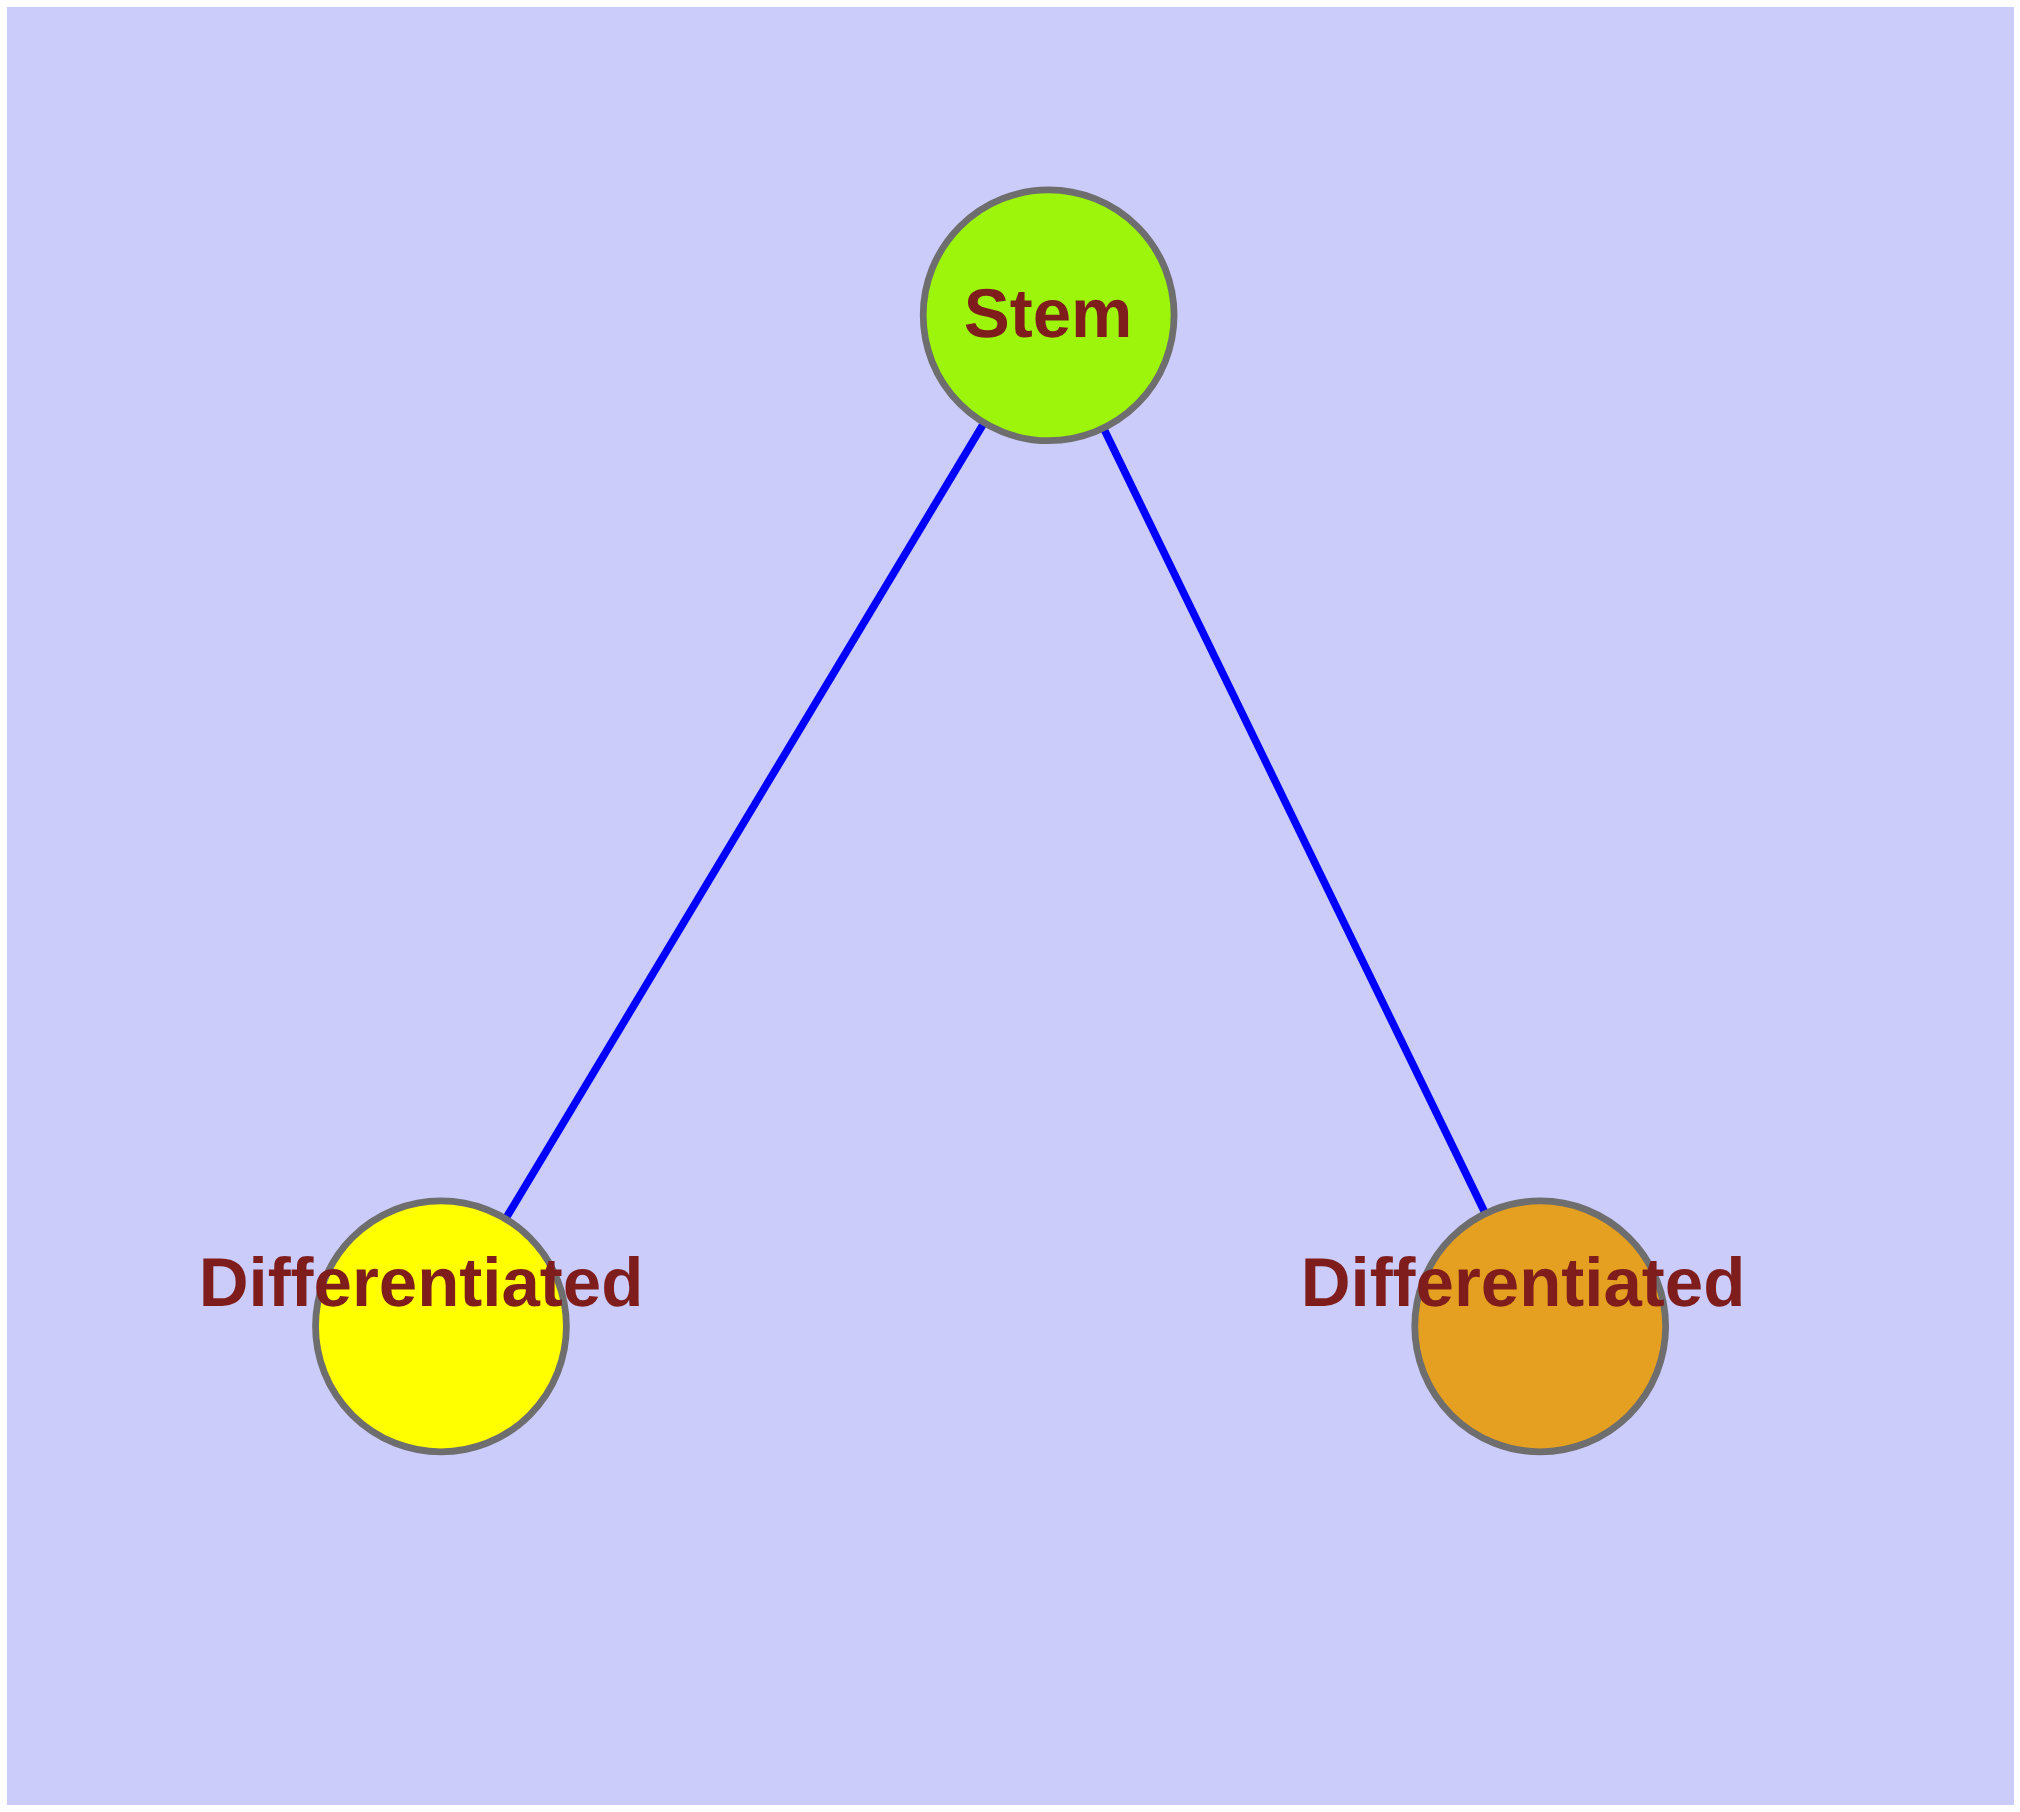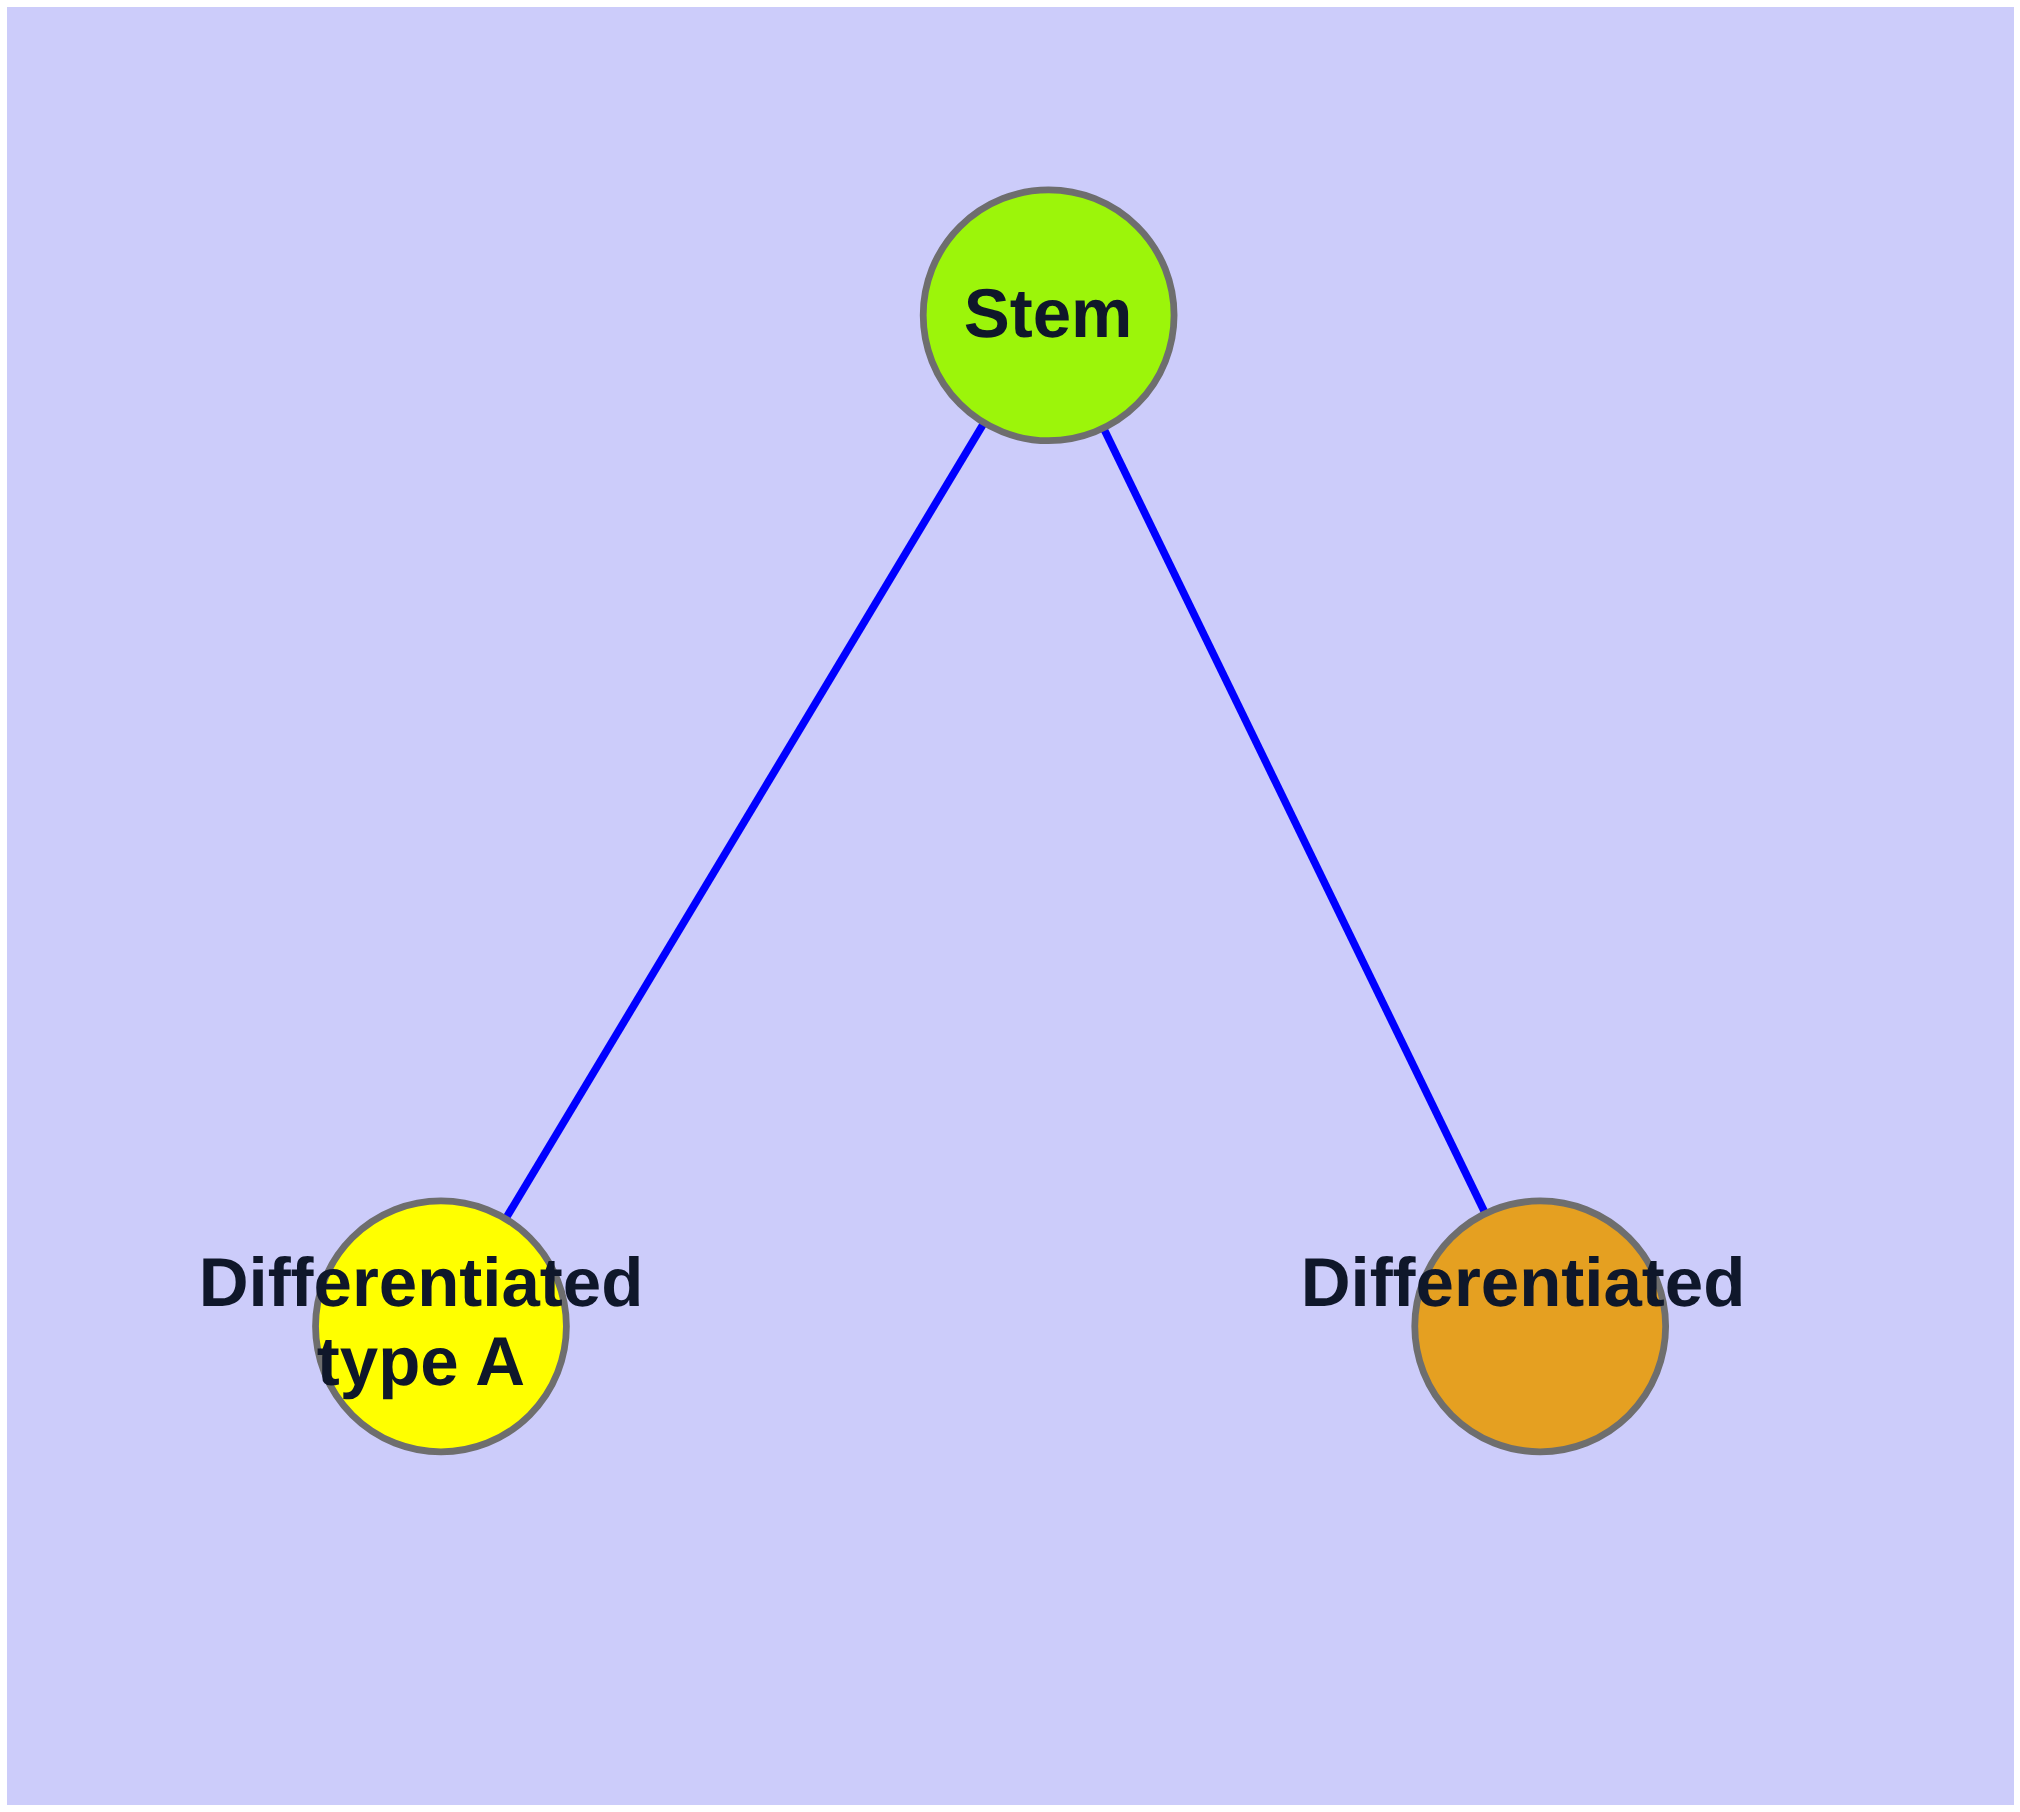--- a/index.html
+++ b/index.html
@@ -32,21 +32,21 @@
     position: absolute;
     left: 0;
     top: 0;
     width: 2021px;
     height: 1812px;
     pointer-events: none;
   }
   .node-label {
     position: absolute;
     text-align: center;
-    color: #0f172a;
+    color: #7f1d1d;
     font-family: "Liberation Sans", sans-serif;
     font-weight: bold;
     line-height: 1.14;
     white-space: pre;
     pointer-events: none;
     text-rendering: geometricPrecision;
   }
   .label-stem {
     font-size: 69px;
     left: 709px;
@@ -82,18 +82,18 @@
 
     <g>
       <circle cx="1237" cy="372" r="148" fill="#9cf50a" stroke="#6e6e6e" stroke-width="8"></circle>
       <circle cx="520" cy="1565" r="148" fill="#ffff00" stroke="#6e6e6e" stroke-width="8"></circle>
       <circle cx="1817" cy="1565" r="148" fill="#e5a021" stroke="#6e6e6e" stroke-width="8"></circle>
     </g>
   </svg>
 
   <div class="node-label label-stem">Stem</div>
 
-  <div class="node-label label-a"><span>Differentiated</span><br><span>type A</span></div>
+  <div class="node-label label-a"><span>Differentiated</span><br></div>
 
   <div class="node-label label-b"><span>Differentiated</span><br></div>
 
 </div>
 
 
 </body></html>

